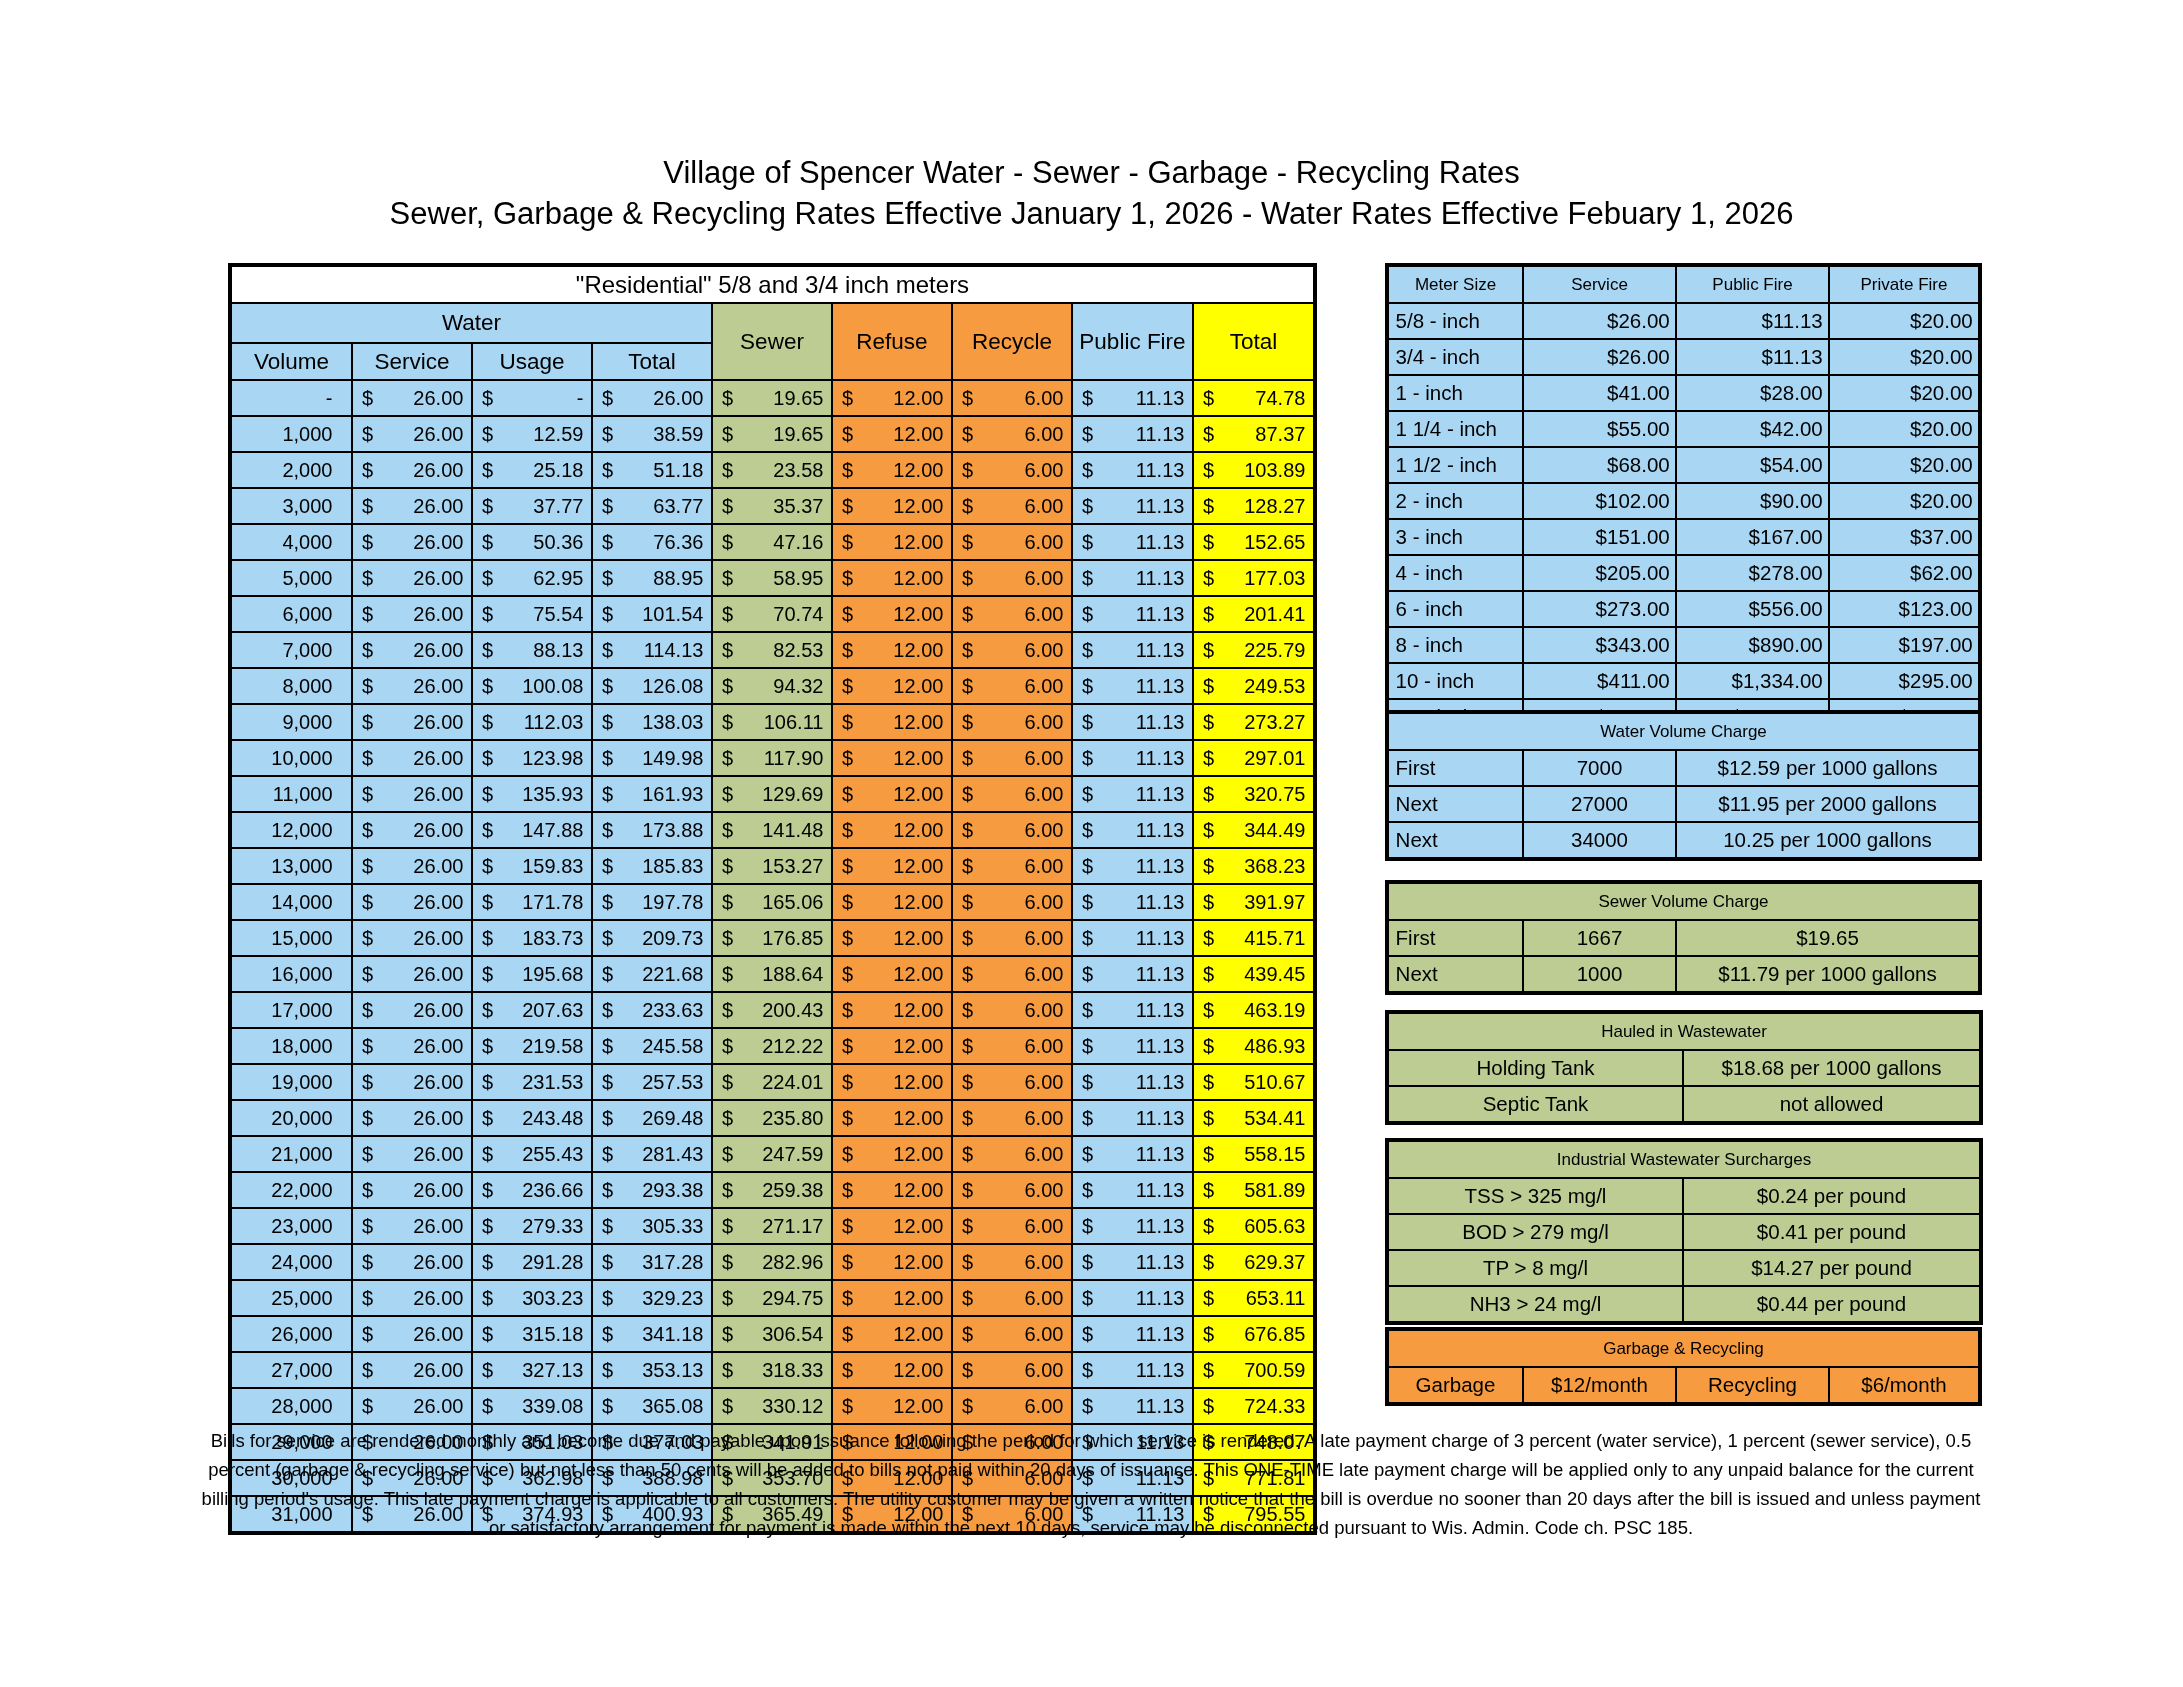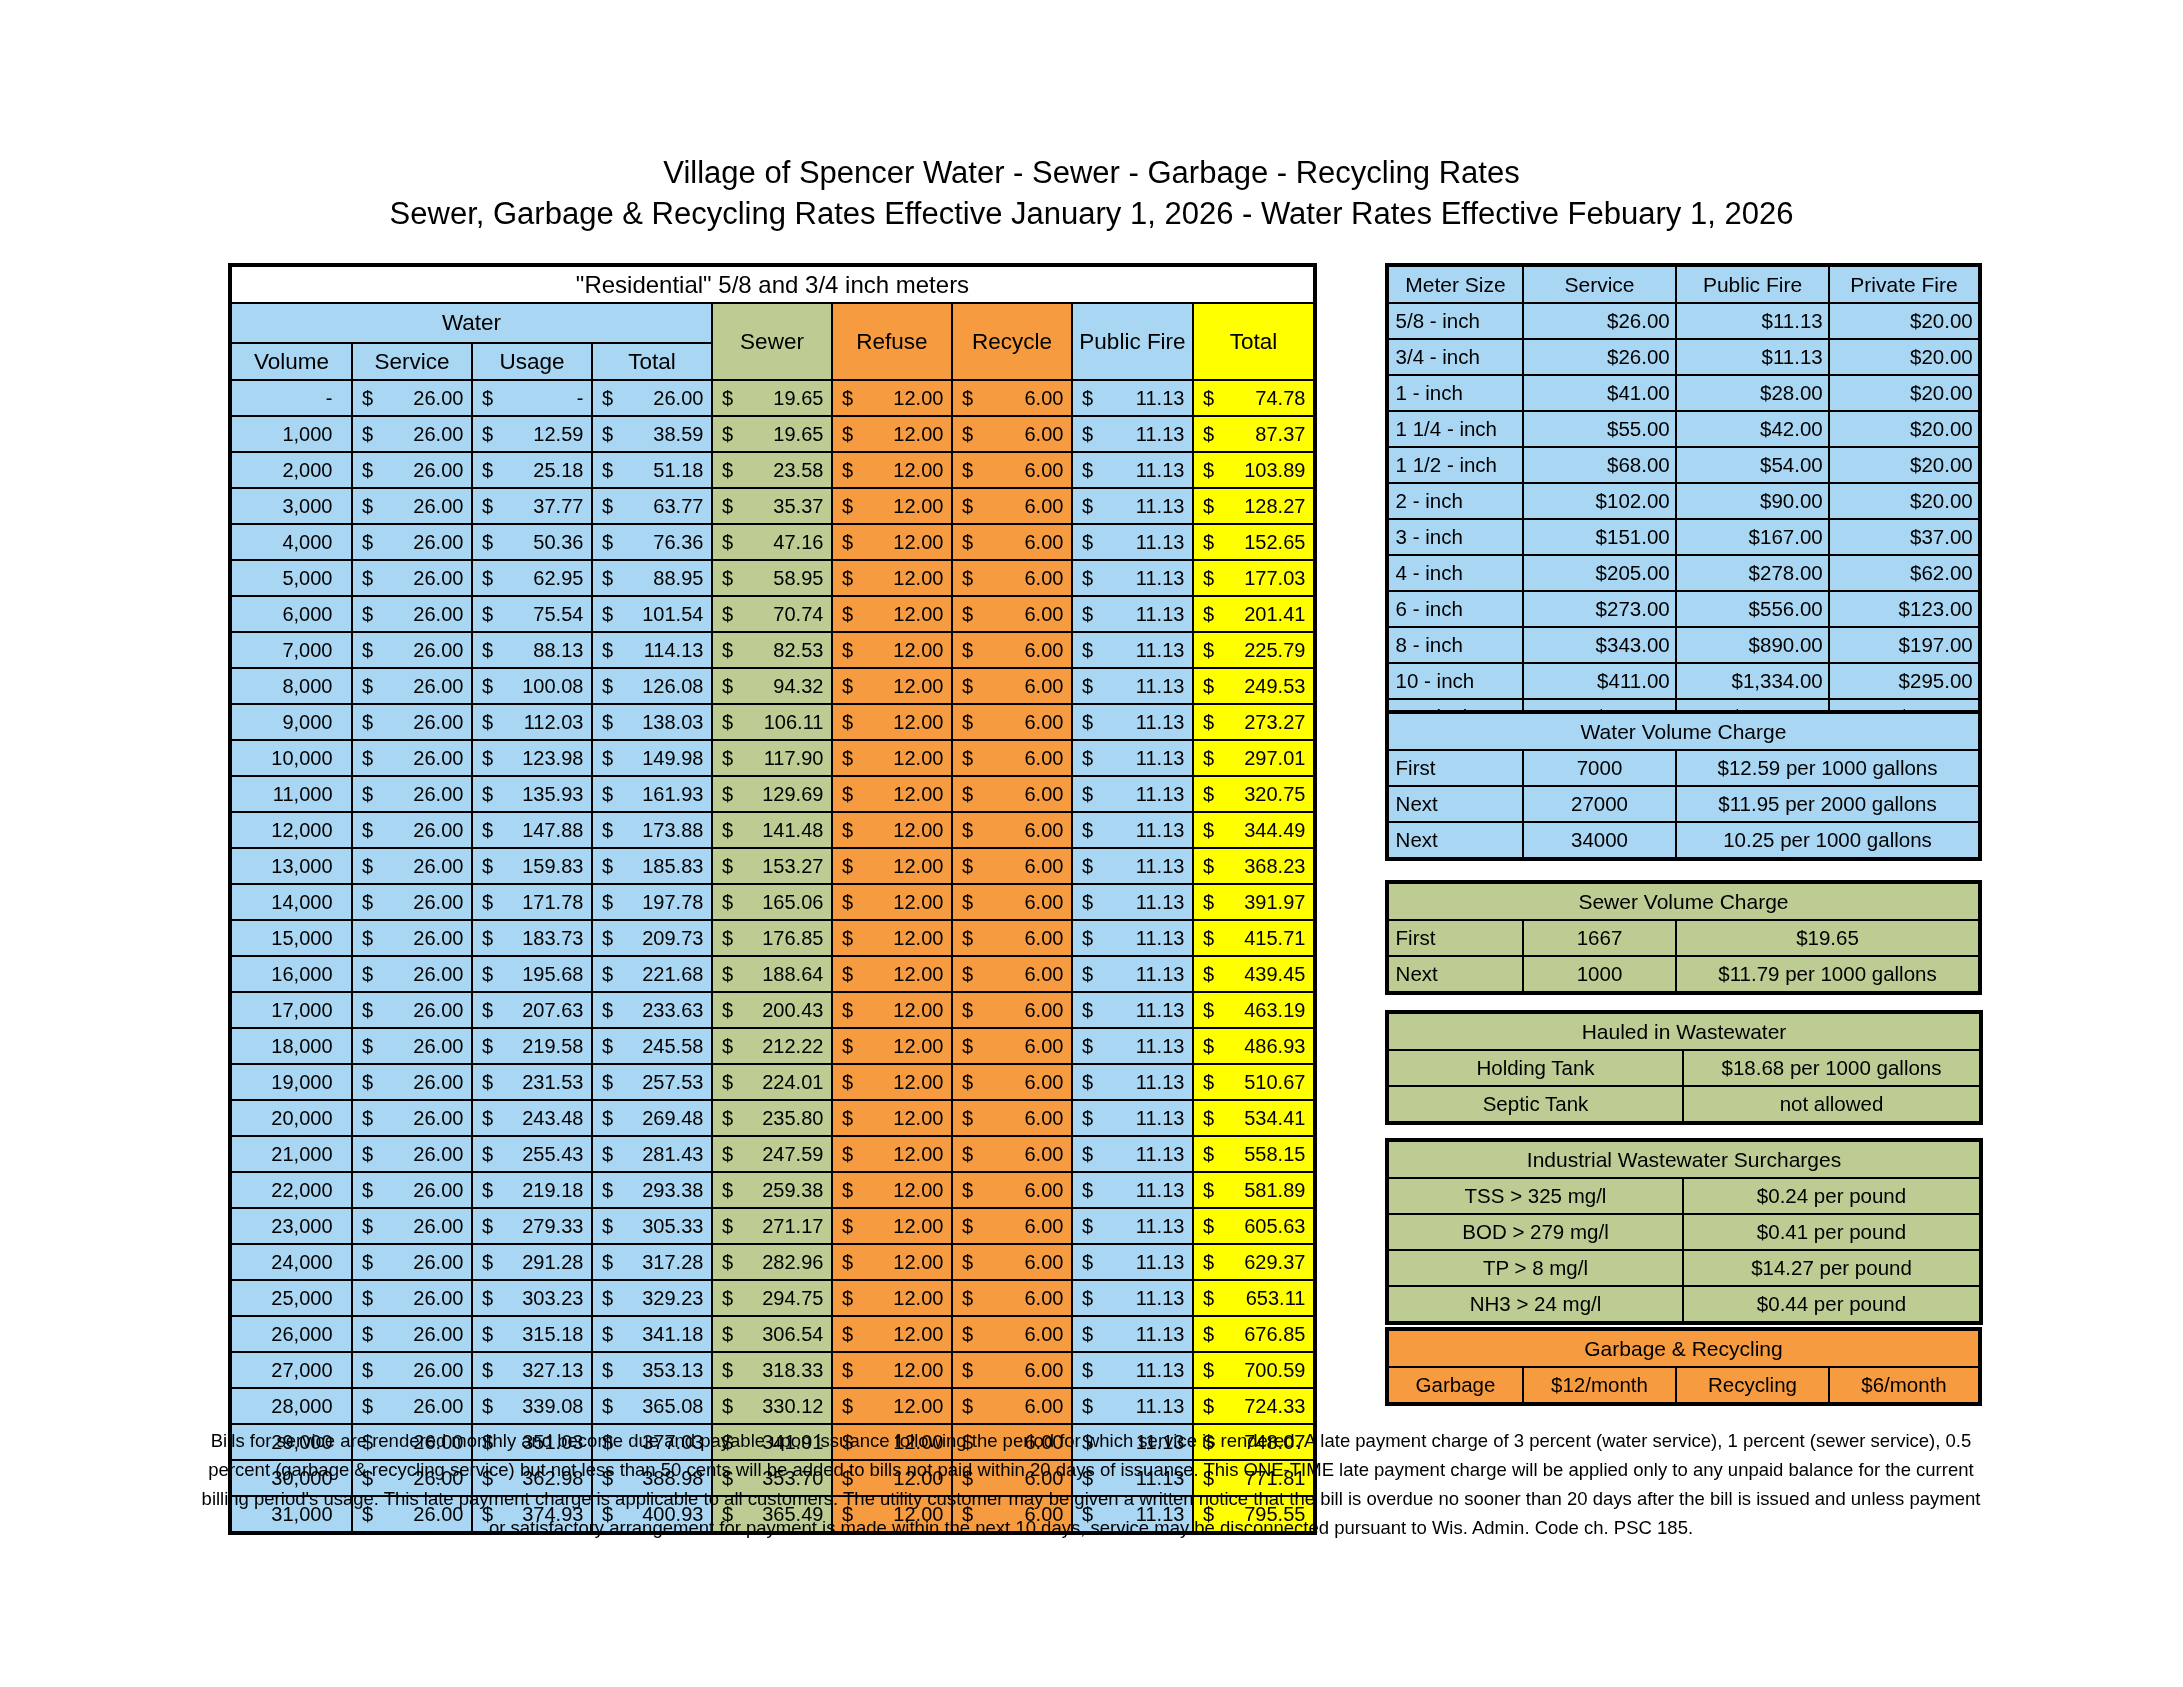--- a/index.html
+++ b/index.html
@@ -17,21 +17,21 @@
   .main{left:228px;top:263px;}
   .main .caption{background:#ffffff;height:33px;font-size:24px;text-align:center;}
   .main .gh{height:36px;font-size:22.5px;text-align:center;}
   .main .sh{height:33px;font-size:22.5px;text-align:center;}
   .main td{height:32px;font-size:20px;}
   .b{background:var(--blue);} .g{background:var(--green);} .o{background:var(--orange);} .y{background:var(--yellow);}
   .vol{text-align:right;padding-right:18.5px;}
   .accwrap{display:flex;justify-content:space-between;align-items:center;padding:0 6.6px 0 8px;}
   
   .rt{left:1385px;}
-  .rt th.title{height:33px;font-size:21px;text-align:center;}
+  .rt th.title{height:33px;font-size:17px;text-align:center;}
   .rt td{height:32px;font-size:20.5px;}
   .rt td.left{text-align:left;padding-left:6.6px;}
   .rt td.right{text-align:right;padding-right:5.3px;}
   .rt td.center{text-align:center;margin-top:23px;}
   #meter-table{top:263px;}
   #water-volume-table{top:710px;}
   #sewer-volume-table{top:880px;}
   #hauled-table{top:1010px;}
   #industrial-table{top:1138px;}
   #garbage-table{top:1327px;}
@@ -1203,21 +1203,21 @@
         <td class="vol b">22,000</td>
         <td class="b">
           <div class="accwrap">
             <span>$</span>
             <span>26.00</span>
           </div>
         </td>
         <td class="b">
           <div class="accwrap">
             <span>$</span>
-            <span>219.18</span>
+            <span>236.66</span>
           </div>
         </td>
         <td class="b">
           <div class="accwrap">
             <span>$</span>
             <span>293.38</span>
           </div>
         </td>
         <td class="g">
           <div class="accwrap">

